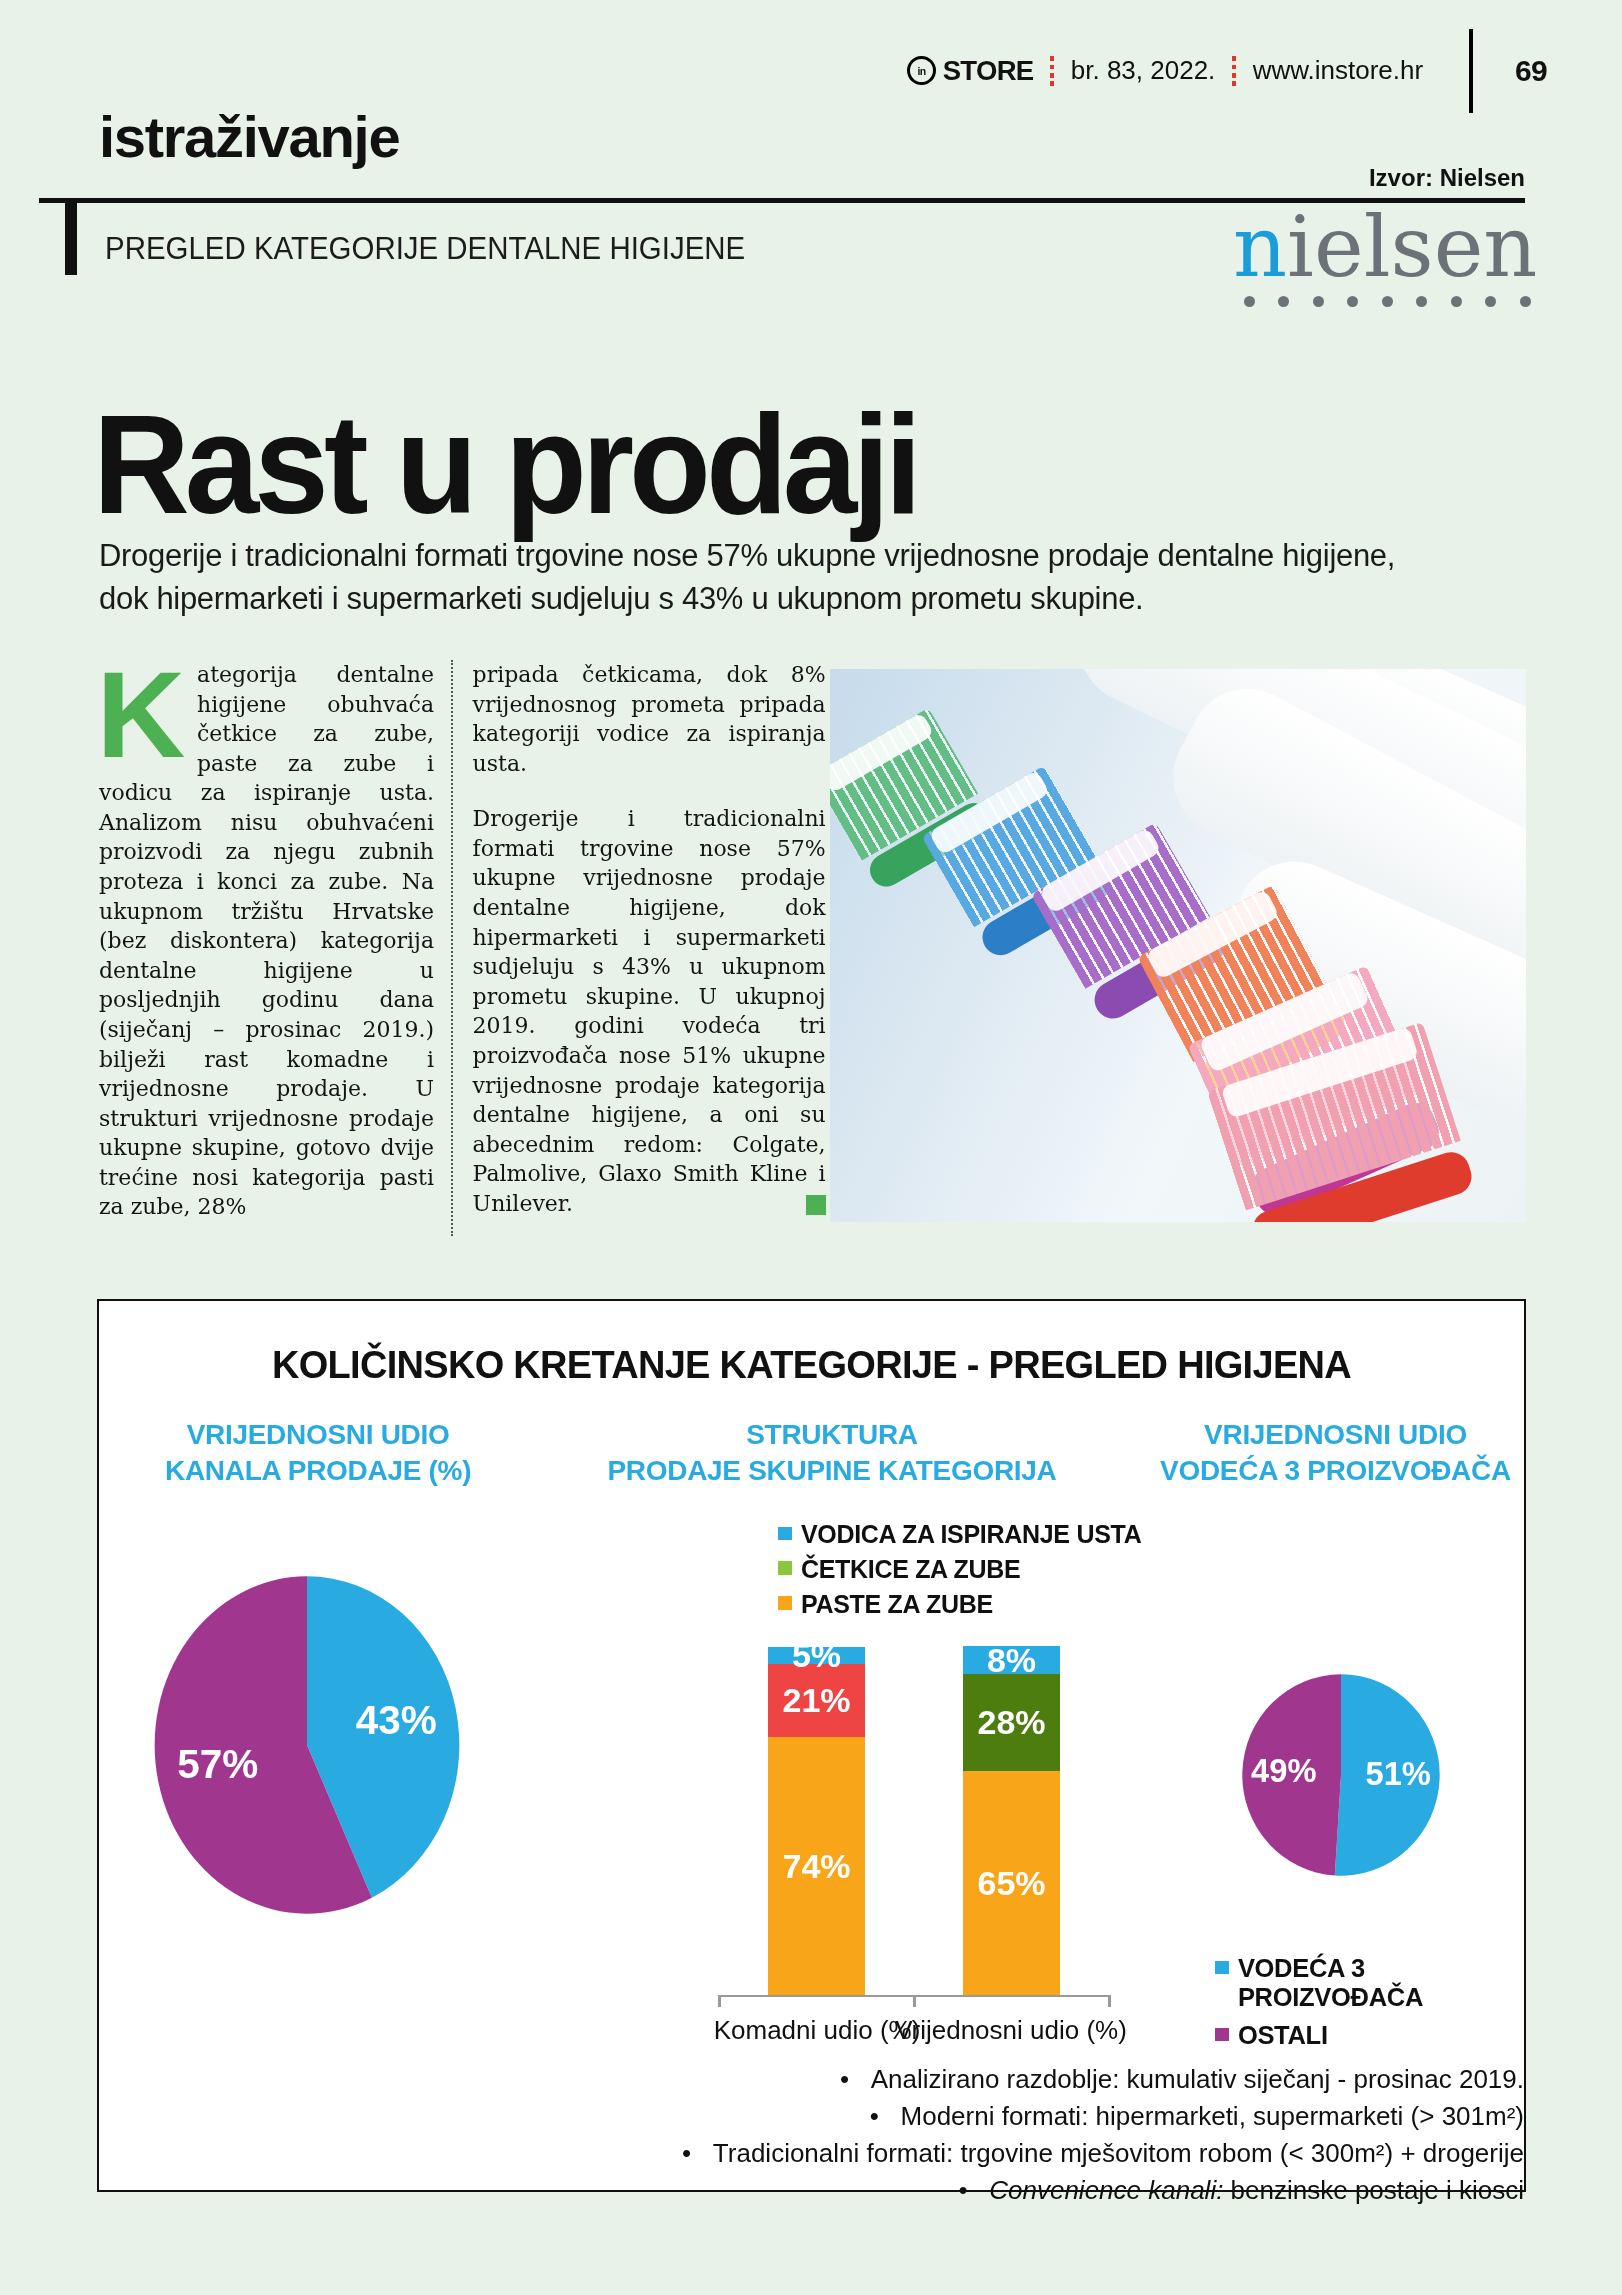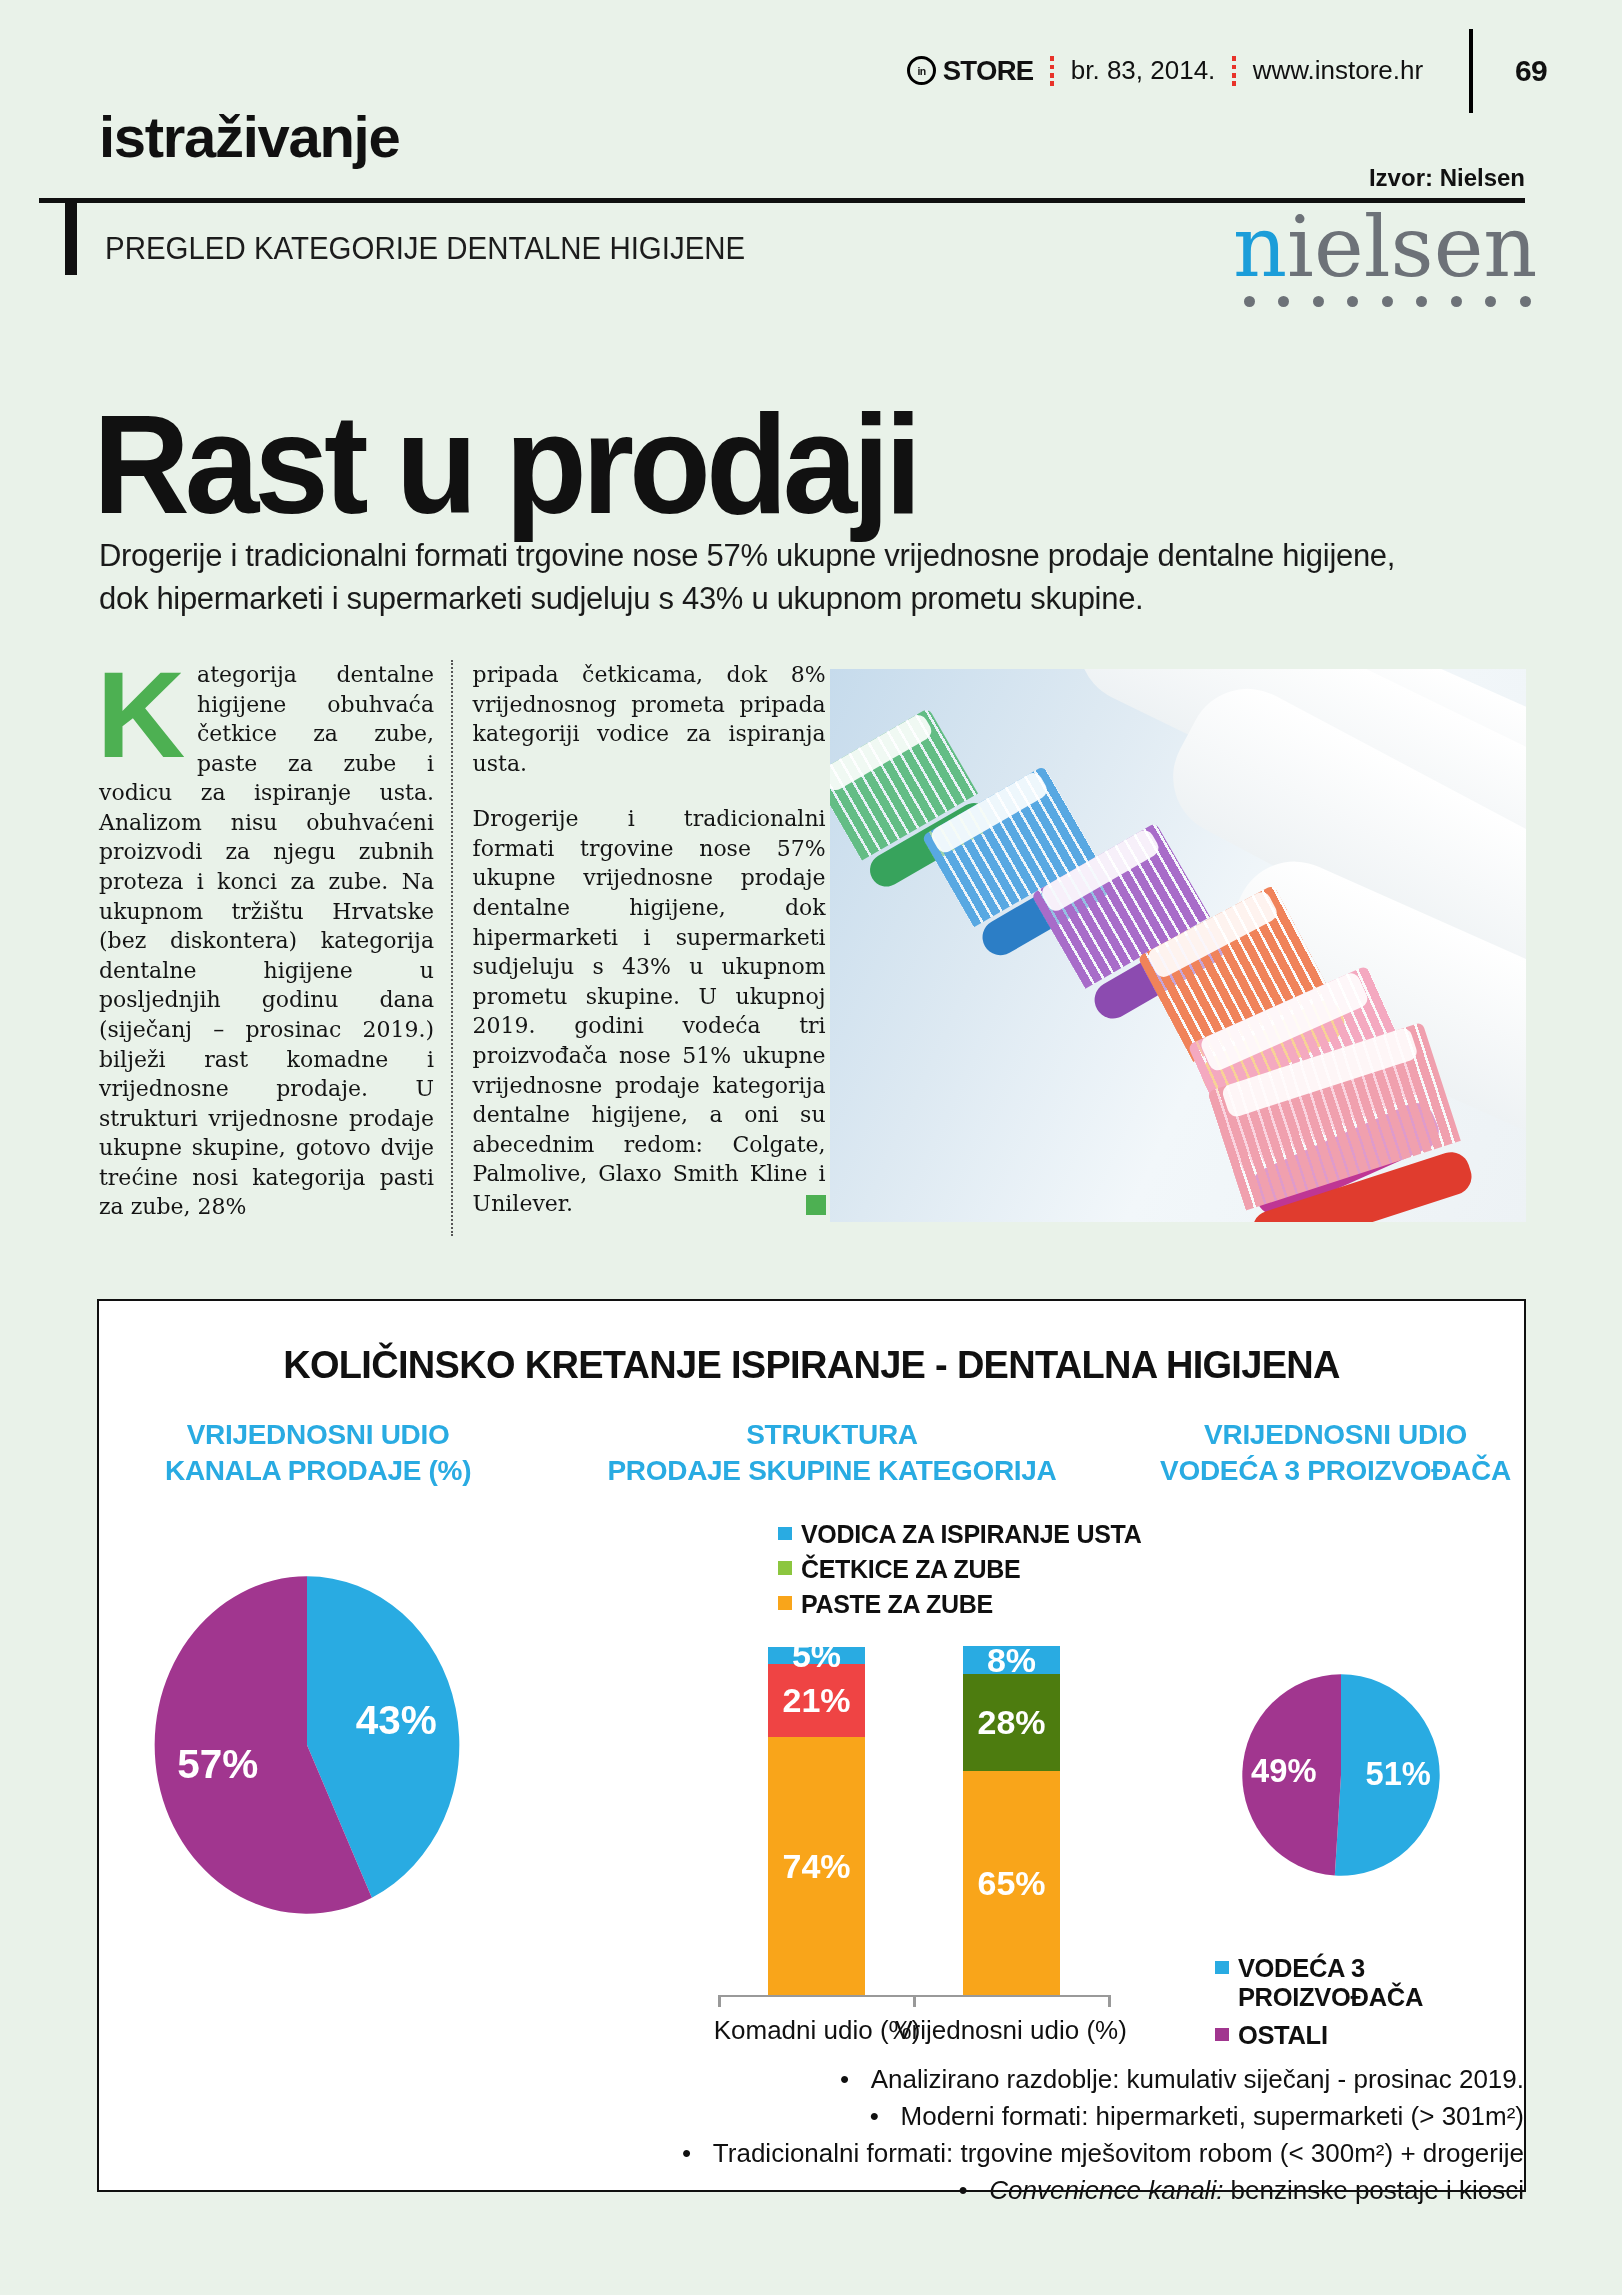--- a/index.html
+++ b/index.html
@@ -107,21 +107,21 @@
 </style>
 </head>
 <body>
 
 <div class="header">
   <span class="brand">
     <span class="circ">in</span>
     <span>STORE</span>
   </span>
   <span class="dotsep"></span>
-  <span class="issue">br. 83, 2014.</span>
+  <span class="issue">br. 83, 2022.</span>
   <span class="dotsep"></span>
   <a class="website" href="#">www.instore.hr</a>
   <span class="vline"></span>
   <span class="pagenum">69</span>
 </div>
 
 <div class="section-title">istraživanje</div>
 <div class="source">Izvor: Nielsen</div>
 <div class="rule"></div>
 <div class="kicker-bar"></div>
@@ -180,21 +180,21 @@
       <div class="bristles"></div>
       <div class="bbase"></div>
     </div>
     <div class="brush" style="left: 402px; top: 383px; width: 226px; height: 196px; --bc: #f0a0ae; --hc: #e03c2e; --r: -18deg;">
       <div class="bristles"></div>
       <div class="bbase"></div>
     </div>
   </div>
 
 <div class="chartbox">
-  <div class="chart-title">KOLIČINSKO KRETANJE ISPIRANJE - DENTALNA HIGIJENA</div>
+  <div class="chart-title">KOLIČINSKO KRETANJE KATEGORIJE - PREGLED HIGIJENA</div>
 
   <div class="h-blue h-left">VRIJEDNOSNI UDIO
 KANALA PRODAJE (%)</div>
   <div class="h-blue h-mid">STRUKTURA
 PRODAJE SKUPINE KATEGORIJA</div>
   <div class="h-blue h-right">VRIJEDNOSNI UDIO
 VODEĆA 3 PROIZVOĐAČA</div>
 
   <svg class="pie-left" id="pieLeft" viewBox="0 0 470 520">
       <path d="M235,260 L235.00000000000003,2 A233,258 0 0 1 334.2065749346619,493.4453795362331 Z" fill="#29abe2"></path>

